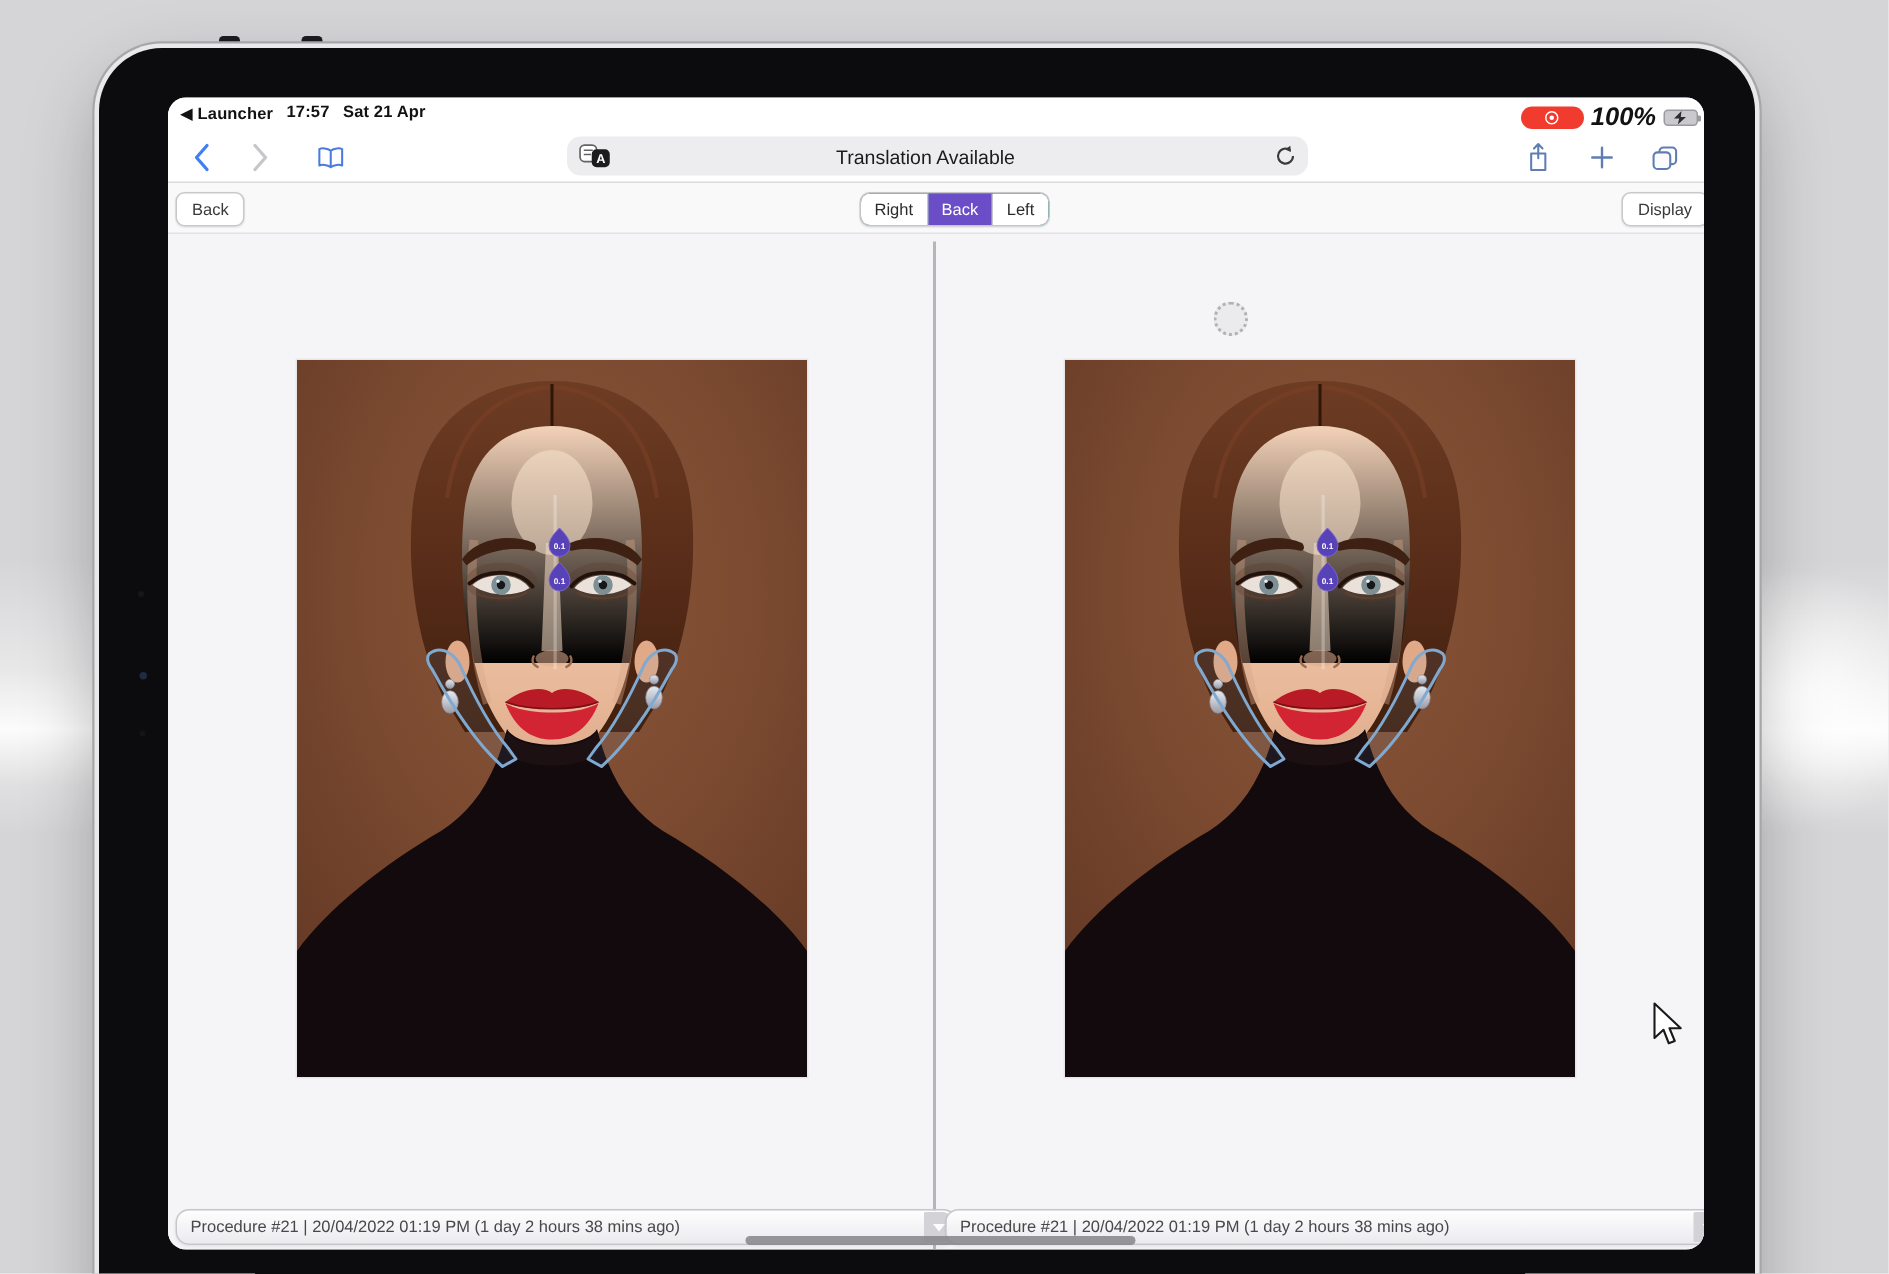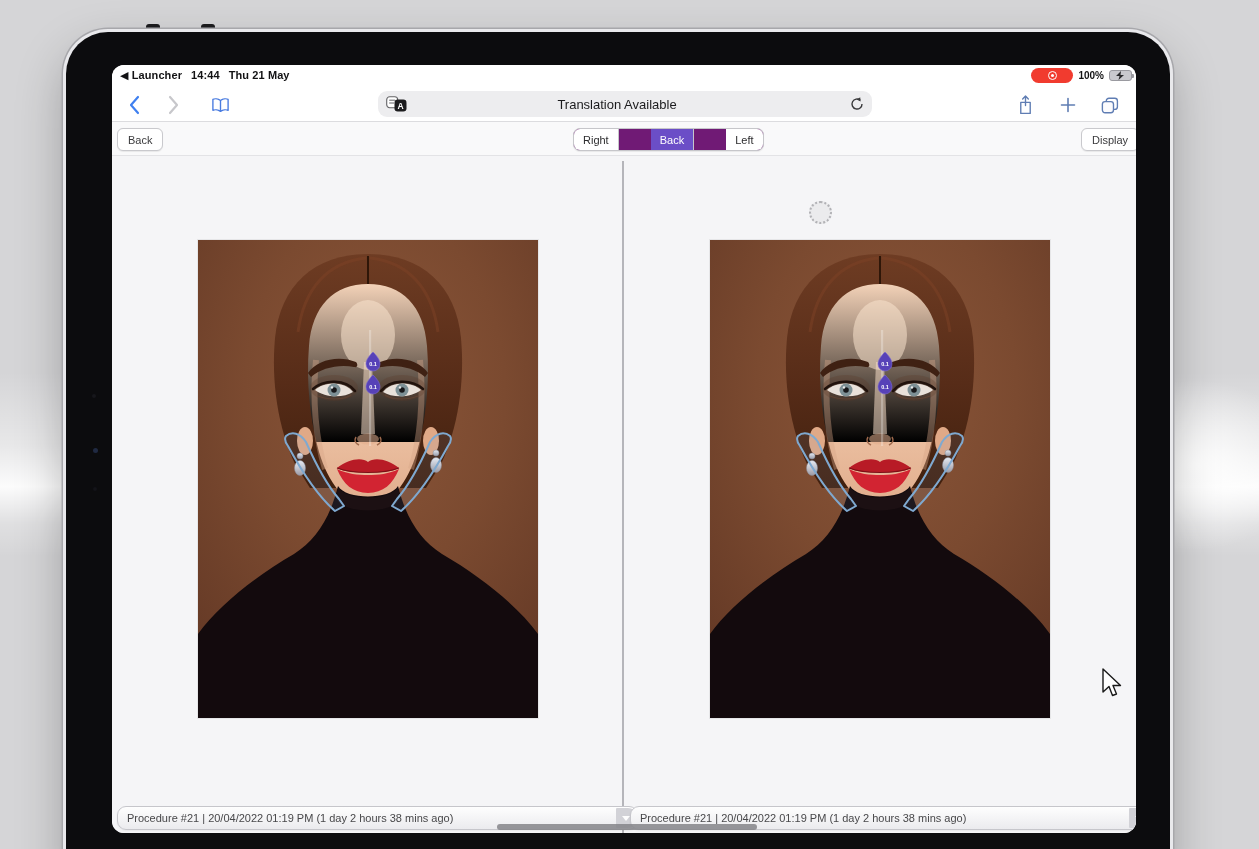--- a/index.html
+++ b/index.html
@@ -29,43 +29,43 @@
   
   .statusbar { position:absolute; left:0; top:0; width:1024px; height:23px; background:#fff; }
   .sb-left { position:absolute; left:8px; top:4px; display:flex; gap:9px;
     font-size:11px; font-weight:700; color:#121214; letter-spacing:.1px; }
   .sb-right { position:absolute; right:4px; top:3px; display:flex; align-items:center; gap:5px; }
   .rec-pill { width:42px; height:15px; border-radius:8px; background:#f13b2f;
     display:flex; align-items:center; justify-content:center; }
   .rec-dot { width:9px; height:9px; border-radius:50%; border:1.6px solid #fff;
     display:flex; align-items:center; justify-content:center; }
   .rec-dot i { width:3px; height:3px; border-radius:50%; background:#fff; }
-  .batt-pct { font-size:10px; font-weight:700; color:#121214; }
+  .batt-pct { font-size:17px; font-weight:700; color:#121214;font-style:italic; }
   .battery { position:relative; width:23px; height:11px; border:1px solid #9a9aa0; border-radius:3px; background:#c9c9ce; }
   .battery .nub { position:absolute; right:-3px; top:3px; width:2px; height:4px; background:#9a9aa0; border-radius:0 1px 1px 0; }
 
   
   .safaribar { position:absolute; left:0; top:23px; width:1024px; height:34px; background:#fff;
     border-bottom:1px solid #dcdcdf; }
   .nav-ic { position:absolute; top:6px; width:20px; height:22px; display:flex; align-items:center; justify-content:center; }
   .urlpill { position:absolute; left:266px; top:3px; width:494px; height:26px;
     background:#ededef; border-radius:9px; display:flex; align-items:center; }
   .url-title { position:absolute; left:0; right:16px; text-align:center; font-size:13px; color:#1b1b1d; }
   .trans-ic { position:absolute; left:8px; top:5px; width:22px; height:16px; }
   .reload { position:absolute; right:7px; top:5px; width:16px; height:16px; }
 
   
   .apptoolbar { position:absolute; left:0; top:57px; width:1024px; height:34px;
     background:#f9f9fa; border-bottom:1px solid #e3e3e6; }
   .btn { position:absolute; top:6px; height:23px; background:#fff; border:1px solid #c9c9cd;
     border-radius:6px; font-size:11px; color:#3a3a3c; padding:0 10px;
     box-shadow:0 .5px 1px rgba(0,0,0,.07); font-family:inherit; }
   .segmented { position:absolute; left:461px; top:6px; height:23px; display:flex;
-    border:1px solid #c6c6ca; border-radius:7px; overflow:hidden; background:#701a75;
-    box-shadow:0 .5px 1px rgba(0,0,0,.07);gap:32px; }
+    border:1px solid #c6c6ca; border-radius:7px; overflow:hidden; background:#0f766e;
+    box-shadow:0 .5px 1px rgba(0,0,0,.07); }
   .seg { border:none; background:#fff; font-size:11px; color:#2c2c2e; padding:0 9px;
     font-family:inherit; border-right:1px solid #c6c6ca; }
   .seg:last-child { border-right:none; }
   .seg.selected { background:#6b4ec7; color:#fff; }
 
   
   .content { position:absolute; left:0; top:91px; width:1024px; height:677px; background:#f5f5f7; }
   .divider { position:absolute; left:510px; top:5px; width:2px; height:672px; background:#b5b5ba; }
   .photo { position:absolute; width:340px; height:478px; box-shadow:0 0 0 1px rgba(0,0,0,.06); }
   .photo svg { display:block; width:100%; height:100%; }
@@ -99,22 +99,22 @@
   <div class="ipad">
     <div class="bezel-dot" style="left:26px;top:362px;width:4px;height:4px;background:#17171b;"></div>
     <div class="bezel-dot" style="left:27px;top:416px;width:5px;height:5px;background:#202a42;"></div>
     <div class="bezel-dot" style="left:27px;top:455px;width:4px;height:4px;background:#141418;"></div>
 
     <div class="screen">
 
       <div class="statusbar">
         <div class="sb-left">
           <span>◀ Launcher</span>
-          <span>14:44</span>
-          <span>Thu 21 May</span>
+          <span>17:57</span>
+          <span>Sat 21 Apr</span>
         </div>
         <div class="sb-right">
           <div class="rec-pill">
             <span class="rec-dot">
                 <i></i>
               </span>
           </div>
           <span class="batt-pct">100%</span>
           <div class="battery">
             <span class="nub"></span>

